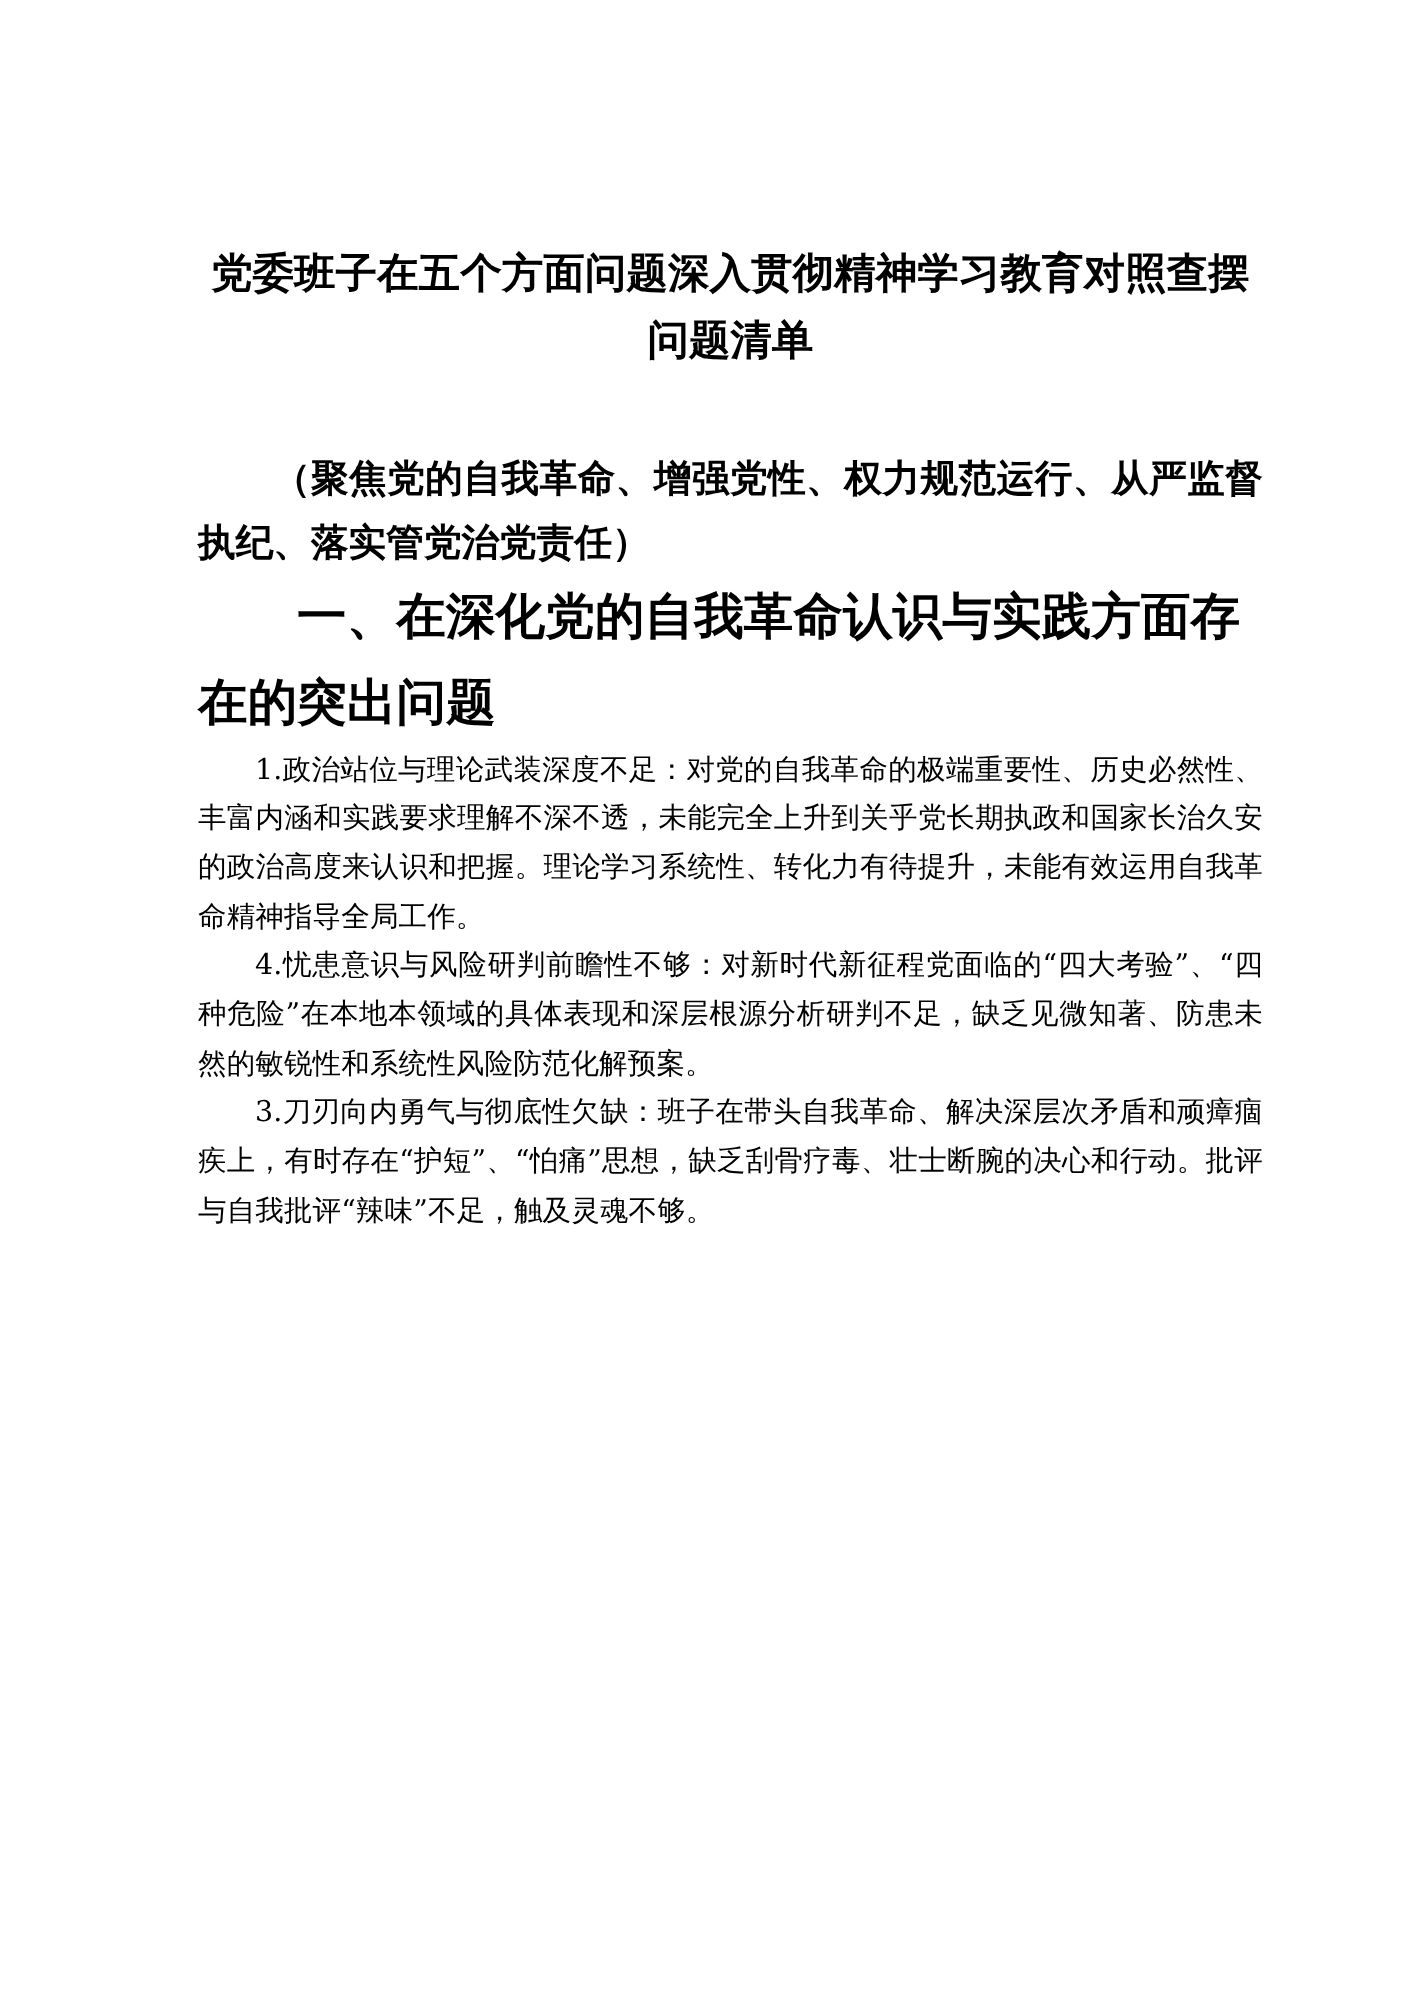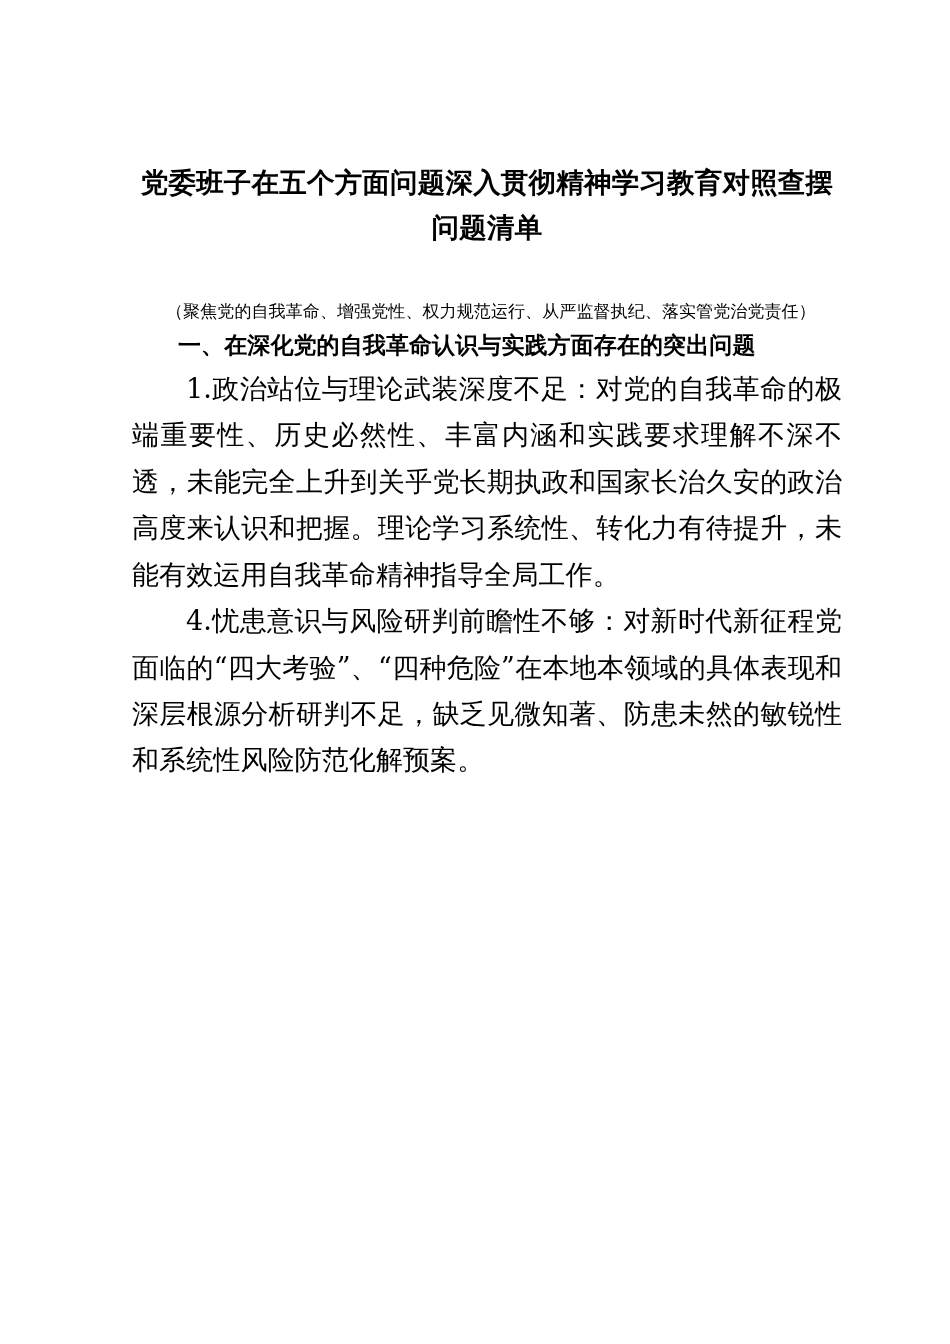--- a/index.html
+++ b/index.html
@@ -26,40 +26,41 @@
     font-size: 27.5px;
     line-height: 1.62;
     text-align: center;
     letter-spacing: 0.2px;
     margin: 0 0 6px 0;
   }
   .spacer-after-title {
     height: 42px;
   }
   p.body-text {
-    font-size: 27px;
+    font-size: 19px;
     line-height: 1.72;
     margin: 0;
     text-align: justify;
     text-justify: inter-ideograph;
     text-indent: 2em;
     letter-spacing: 0.1px;
   }
   p.subtitle {
-    font-size: 17px;
+    font-size: 25px;
     line-height: 1.72;
     margin: 0;
     text-align: justify;
     text-indent: 2em;
     letter-spacing: 0.1px;
+    font-weight: bold;
   }
   p.section-heading {
     font-family: "DejaVu Sans", "Liberation Sans", sans-serif;
     font-weight: bold;
-    font-size: 23px;
+    font-size: 33px;
     line-height: 1.72;
     margin: 0;
     text-indent: 2em;
     letter-spacing: 0.1px;
   }
 </style>
 </head>
 <body>
 
 <div class="page">
@@ -67,14 +68,15 @@
   <h1 class="doc-title">党委班子在五个方面问题深入贯彻精神学习教育对照查摆问题清单</h1>
 
   <div class="spacer-after-title"></div>
 
   <p class="subtitle">（聚焦党的自我革命、增强党性、权力规范运行、从严监督执纪、落实管党治党责任）</p>
 
   <p class="section-heading">一、在深化党的自我革命认识与实践方面存在的突出问题</p>
 
   <p class="body-text">1.政治站位与理论武装深度不足：对党的自我革命的极端重要性、历史必然性、丰富内涵和实践要求理解不深不透，未能完全上升到关乎党长期执政和国家长治久安的政治高度来认识和把握。理论学习系统性、转化力有待提升，未能有效运用自我革命精神指导全局工作。</p>
   <p class="body-text">4.忧患意识与风险研判前瞻性不够：对新时代新征程党面临的“四大考验”、“四种危险”在本地本领域的具体表现和深层根源分析研判不足，缺乏见微知著、防患未然的敏锐性和系统性风险防范化解预案。</p>
+  <p class="body-text">3.刀刃向内勇气与彻底性欠缺：班子在带头自我革命、解决深层次矛盾和顽瘴痼疾上，有时存在“护短”、“怕痛”思想，缺乏刮骨疗毒、壮士断腕的决心和行动。批评与自我批评“辣味”不足，触及灵魂不够。</p>
 
 </div>
 
 </body></html>

